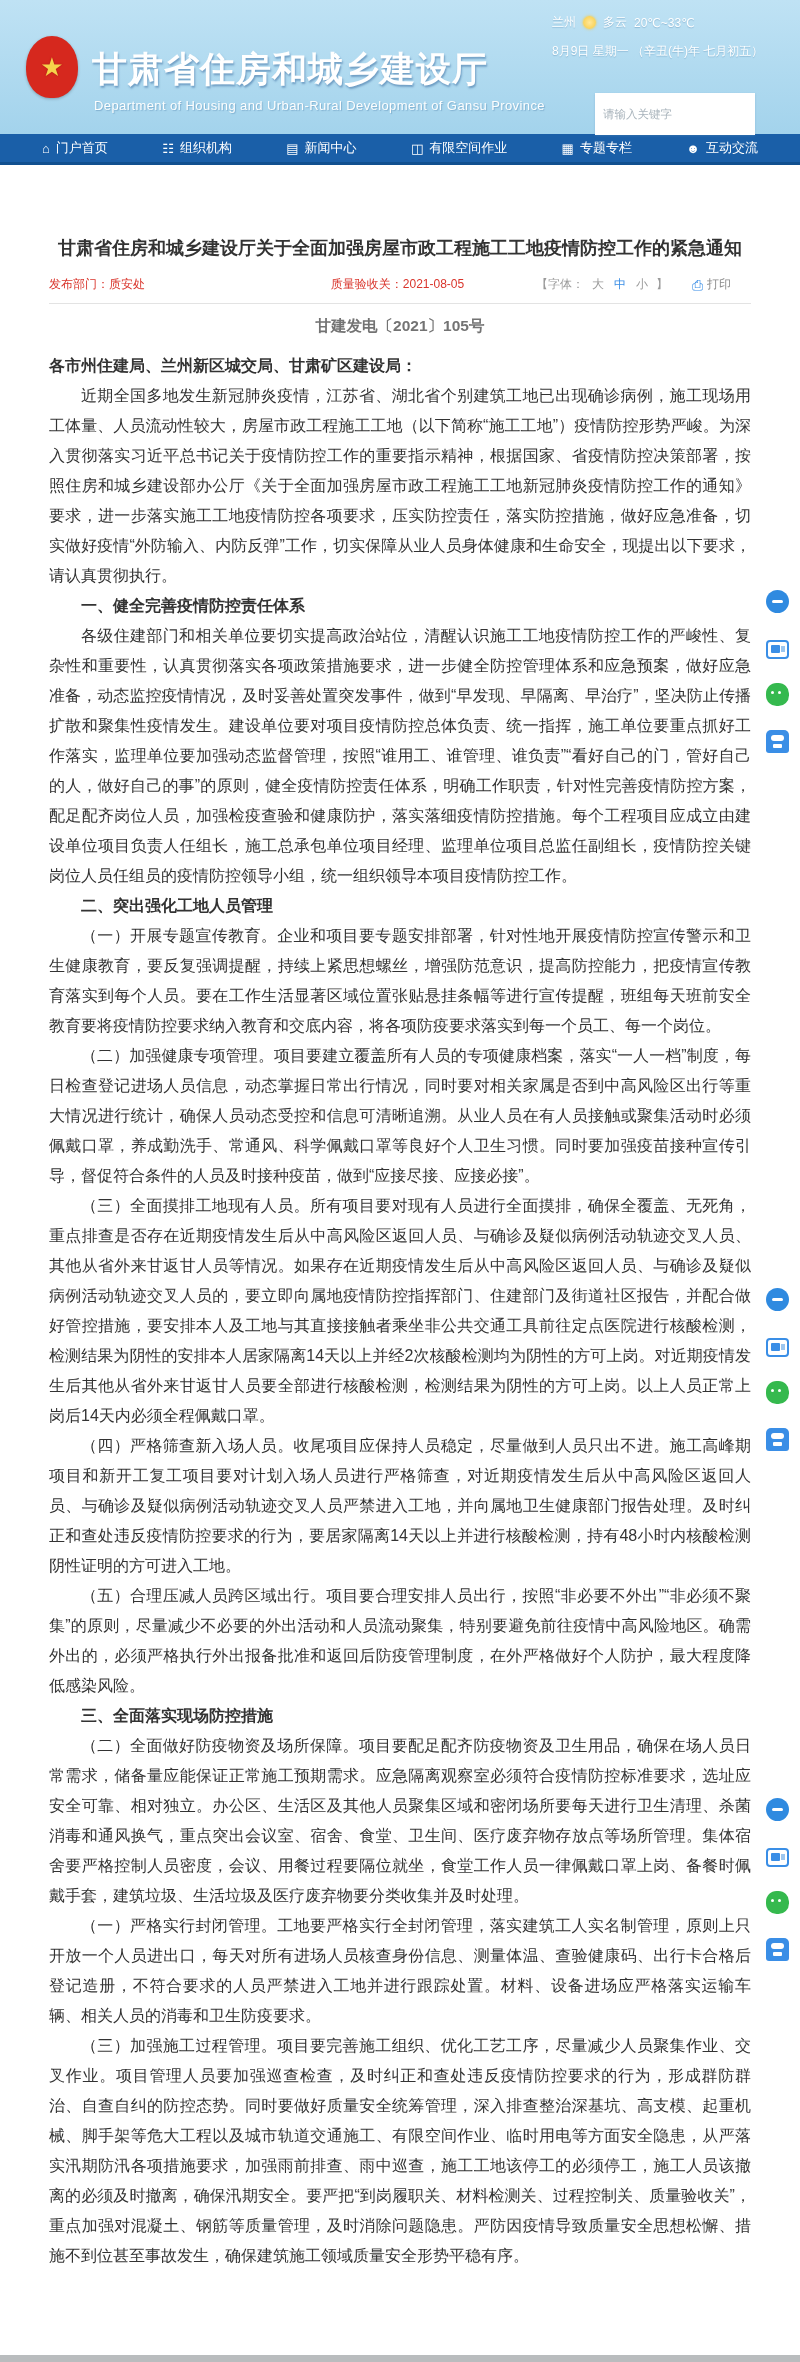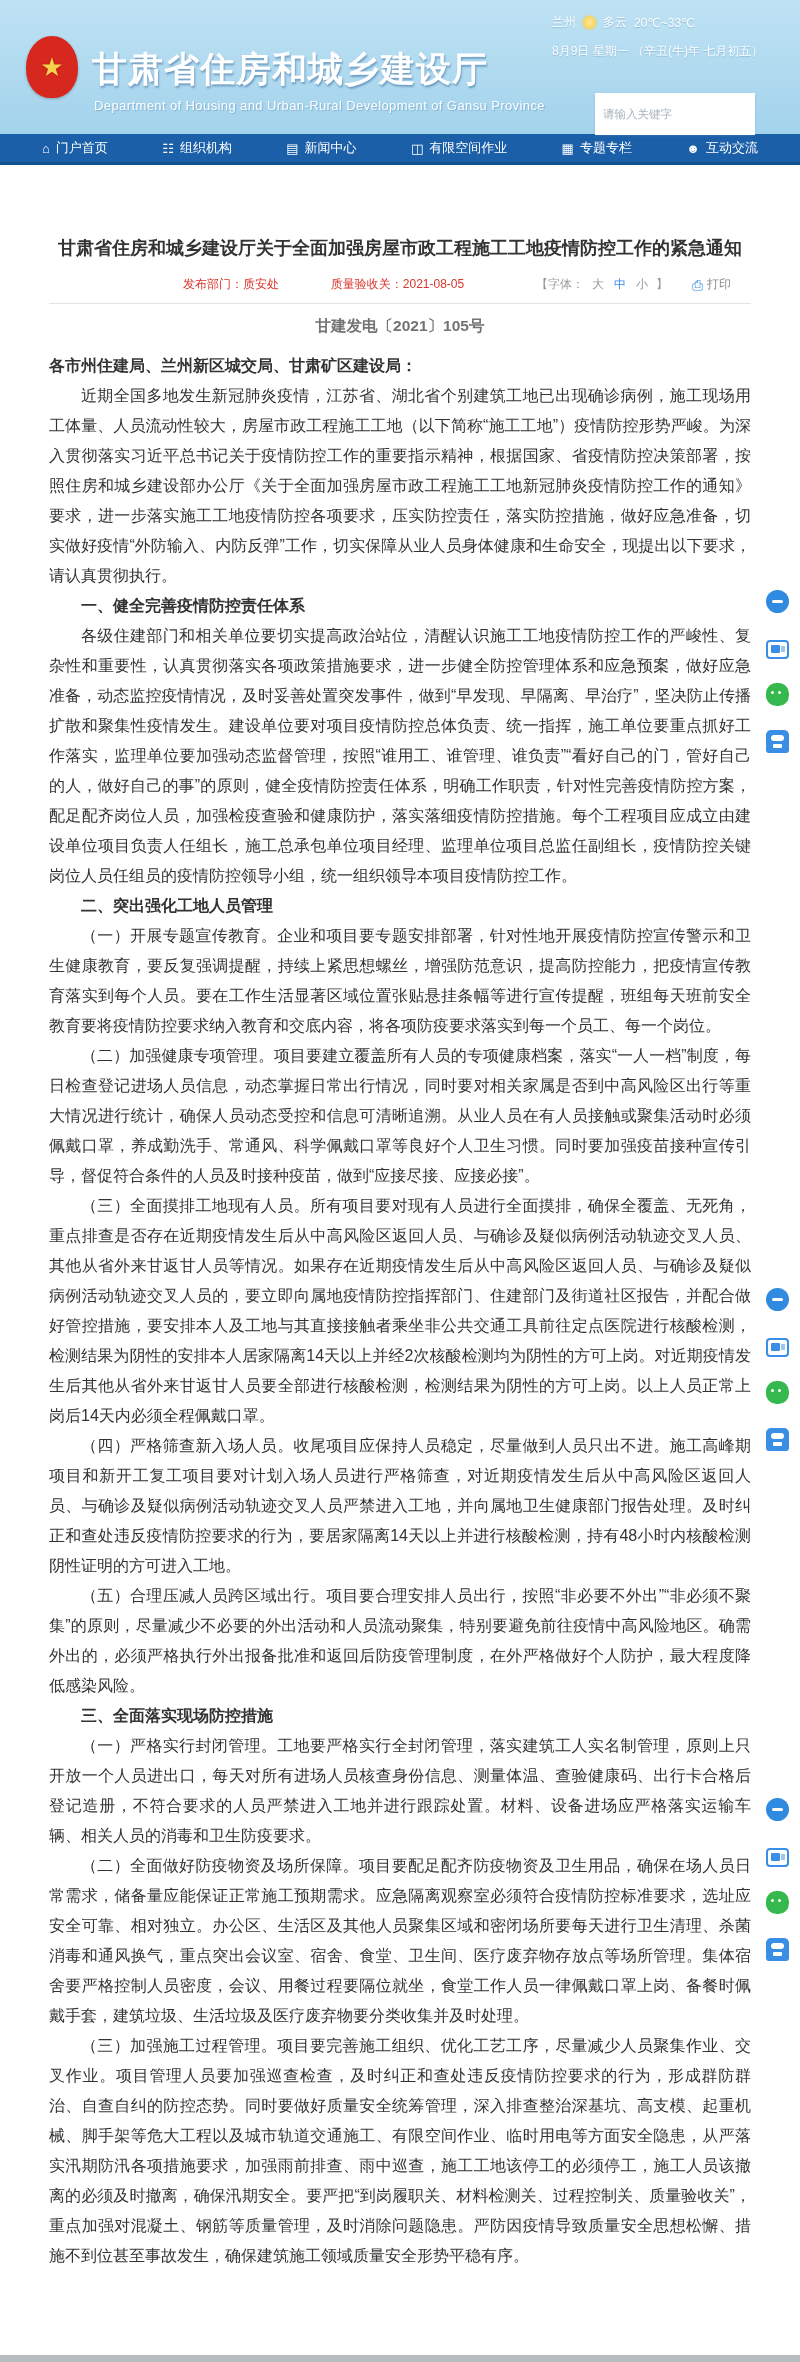--- a/index.html
+++ b/index.html
@@ -43,21 +43,21 @@
   
   table.meta{width:100%;border-collapse:collapse;table-layout:fixed;}
   table.meta td{border:1px solid #e2edf5;height:23px;font-size:12px;color:#5c6a75;background:#ffffff;}
   td.m-label{width:103px;text-align:right;padding-right:18px;}
   td.m-value{text-align:center;color:#555;}
 
   
   .art-title{margin-top:26px;text-align:center;font-size:18px;font-weight:bold;color:#333;line-height:1.5;}
   .art-meta{margin-top:14px;display:flex;align-items:center;font-size:12px;color:#9a9a9a;}
   .art-meta .red{color:#d9342b;}
-  .meta-left{width:230px;text-align:right;}
+  .meta-left{width:230px;text-align:left;}
   .meta-center{flex:1;text-align:center;}
   .meta-right{width:235px;text-align:right;display:flex;justify-content:center;align-items:center;gap:6px;}
   .fs-opt{margin:0 2px;cursor:pointer;}
   .fs-mid{color:#3a8ee6;}
   .print-btn{display:inline-flex;align-items:center;gap:4px;color:#8b8b8b;cursor:pointer;margin-left:18px;}
   .print-ic{color:#3a8ee6;font-size:14px;line-height:1;}
   .rule{border:none;border-top:1px solid #e3e3e3;margin:10px 0 0 0;}
   .doc-number{margin-top:12px;text-align:center;font-size:15.5px;font-weight:bold;color:#737373;}
 
   
@@ -170,22 +170,22 @@
         <p class="p-para">近期全国多地发生新冠肺炎疫情，江苏省、湖北省个别建筑工地已出现确诊病例，施工现场用工体量、人员流动性较大，房屋市政工程施工工地（以下简称“施工工地”）疫情防控形势严峻。为深入贯彻落实习近平总书记关于疫情防控工作的重要指示精神，根据国家、省疫情防控决策部署，按照住房和城乡建设部办公厅《关于全面加强房屋市政工程施工工地新冠肺炎疫情防控工作的通知》要求，进一步落实施工工地疫情防控各项要求，压实防控责任，落实防控措施，做好应急准备，切实做好疫情“外防输入、内防反弹”工作，切实保障从业人员身体健康和生命安全，现提出以下要求，请认真贯彻执行。</p>
         <p class="p-heading">一、健全完善疫情防控责任体系</p>
         <p class="p-para">各级住建部门和相关单位要切实提高政治站位，清醒认识施工工地疫情防控工作的严峻性、复杂性和重要性，认真贯彻落实各项政策措施要求，进一步健全防控管理体系和应急预案，做好应急准备，动态监控疫情情况，及时妥善处置突发事件，做到“早发现、早隔离、早治疗”，坚决防止传播扩散和聚集性疫情发生。建设单位要对项目疫情防控总体负责、统一指挥，施工单位要重点抓好工作落实，监理单位要加强动态监督管理，按照“谁用工、谁管理、谁负责”“看好自己的门，管好自己的人，做好自己的事”的原则，健全疫情防控责任体系，明确工作职责，针对性完善疫情防控方案，配足配齐岗位人员，加强检疫查验和健康防护，落实落细疫情防控措施。每个工程项目应成立由建设单位项目负责人任组长，施工总承包单位项目经理、监理单位项目总监任副组长，疫情防控关键岗位人员任组员的疫情防控领导小组，统一组织领导本项目疫情防控工作。</p>
         <p class="p-heading">二、突出强化工地人员管理</p>
         <p class="p-para">（一）开展专题宣传教育。企业和项目要专题安排部署，针对性地开展疫情防控宣传警示和卫生健康教育，要反复强调提醒，持续上紧思想螺丝，增强防范意识，提高防控能力，把疫情宣传教育落实到每个人员。要在工作生活显著区域位置张贴悬挂条幅等进行宣传提醒，班组每天班前安全教育要将疫情防控要求纳入教育和交底内容，将各项防疫要求落实到每一个员工、每一个岗位。</p>
         <p class="p-para">（二）加强健康专项管理。项目要建立覆盖所有人员的专项健康档案，落实“一人一档”制度，每日检查登记进场人员信息，动态掌握日常出行情况，同时要对相关家属是否到中高风险区出行等重大情况进行统计，确保人员动态受控和信息可清晰追溯。从业人员在有人员接触或聚集活动时必须佩戴口罩，养成勤洗手、常通风、科学佩戴口罩等良好个人卫生习惯。同时要加强疫苗接种宣传引导，督促符合条件的人员及时接种疫苗，做到“应接尽接、应接必接”。</p>
         <p class="p-para">（三）全面摸排工地现有人员。所有项目要对现有人员进行全面摸排，确保全覆盖、无死角，重点排查是否存在近期疫情发生后从中高风险区返回人员、与确诊及疑似病例活动轨迹交叉人员、其他从省外来甘返甘人员等情况。如果存在近期疫情发生后从中高风险区返回人员、与确诊及疑似病例活动轨迹交叉人员的，要立即向属地疫情防控指挥部门、住建部门及街道社区报告，并配合做好管控措施，要安排本人及工地与其直接接触者乘坐非公共交通工具前往定点医院进行核酸检测，检测结果为阴性的安排本人居家隔离14天以上并经2次核酸检测均为阴性的方可上岗。对近期疫情发生后其他从省外来甘返甘人员要全部进行核酸检测，检测结果为阴性的方可上岗。以上人员正常上岗后14天内必须全程佩戴口罩。</p>
         <p class="p-para">（四）严格筛查新入场人员。收尾项目应保持人员稳定，尽量做到人员只出不进。施工高峰期项目和新开工复工项目要对计划入场人员进行严格筛查，对近期疫情发生后从中高风险区返回人员、与确诊及疑似病例活动轨迹交叉人员严禁进入工地，并向属地卫生健康部门报告处理。及时纠正和查处违反疫情防控要求的行为，要居家隔离14天以上并进行核酸检测，持有48小时内核酸检测阴性证明的方可进入工地。</p>
         <p class="p-para">（五）合理压减人员跨区域出行。项目要合理安排人员出行，按照“非必要不外出”“非必须不聚集”的原则，尽量减少不必要的外出活动和人员流动聚集，特别要避免前往疫情中高风险地区。确需外出的，必须严格执行外出报备批准和返回后防疫管理制度，在外严格做好个人防护，最大程度降低感染风险。</p>
         <p class="p-heading">三、全面落实现场防控措施</p>
+        <p class="p-para">（二）全面做好防疫物资及场所保障。项目要配足配齐防疫物资及卫生用品，确保在场人员日常需求，储备量应能保证正常施工预期需求。应急隔离观察室必须符合疫情防控标准要求，选址应安全可靠、相对独立。办公区、生活区及其他人员聚集区域和密闭场所要每天进行卫生清理、杀菌消毒和通风换气，重点突出会议室、宿舍、食堂、卫生间、医疗废弃物存放点等场所管理。集体宿舍要严格控制人员密度，会议、用餐过程要隔位就坐，食堂工作人员一律佩戴口罩上岗、备餐时佩戴手套，建筑垃圾、生活垃圾及医疗废弃物要分类收集并及时处理。</p>
         <p class="p-para">（一）严格实行封闭管理。工地要严格实行全封闭管理，落实建筑工人实名制管理，原则上只开放一个人员进出口，每天对所有进场人员核查身份信息、测量体温、查验健康码、出行卡合格后登记造册，不符合要求的人员严禁进入工地并进行跟踪处置。材料、设备进场应严格落实运输车辆、相关人员的消毒和卫生防疫要求。</p>
-        <p class="p-para">（二）全面做好防疫物资及场所保障。项目要配足配齐防疫物资及卫生用品，确保在场人员日常需求，储备量应能保证正常施工预期需求。应急隔离观察室必须符合疫情防控标准要求，选址应安全可靠、相对独立。办公区、生活区及其他人员聚集区域和密闭场所要每天进行卫生清理、杀菌消毒和通风换气，重点突出会议室、宿舍、食堂、卫生间、医疗废弃物存放点等场所管理。集体宿舍要严格控制人员密度，会议、用餐过程要隔位就坐，食堂工作人员一律佩戴口罩上岗、备餐时佩戴手套，建筑垃圾、生活垃圾及医疗废弃物要分类收集并及时处理。</p>
         <p class="p-para">（三）加强施工过程管理。项目要完善施工组织、优化工艺工序，尽量减少人员聚集作业、交叉作业。项目管理人员要加强巡查检查，及时纠正和查处违反疫情防控要求的行为，形成群防群治、自查自纠的防控态势。同时要做好质量安全统筹管理，深入排查整治深基坑、高支模、起重机械、脚手架等危大工程以及城市轨道交通施工、有限空间作业、临时用电等方面安全隐患，从严落实汛期防汛各项措施要求，加强雨前排查、雨中巡查，施工工地该停工的必须停工，施工人员该撤离的必须及时撤离，确保汛期安全。要严把“到岗履职关、材料检测关、过程控制关、质量验收关”，重点加强对混凝土、钢筋等质量管理，及时消除问题隐患。严防因疫情导致质量安全思想松懈、措施不到位甚至事故发生，确保建筑施工领域质量安全形势平稳有序。</p>
       </div>
   </div>
 
   <div class="float-group" style="top:590px">
       <span class="float-icon message-icon"></span>
       <span class="float-icon card-icon"></span>
       <span class="float-icon wechat-icon"></span>
       <span class="float-icon robot-icon"></span>
     </div>

